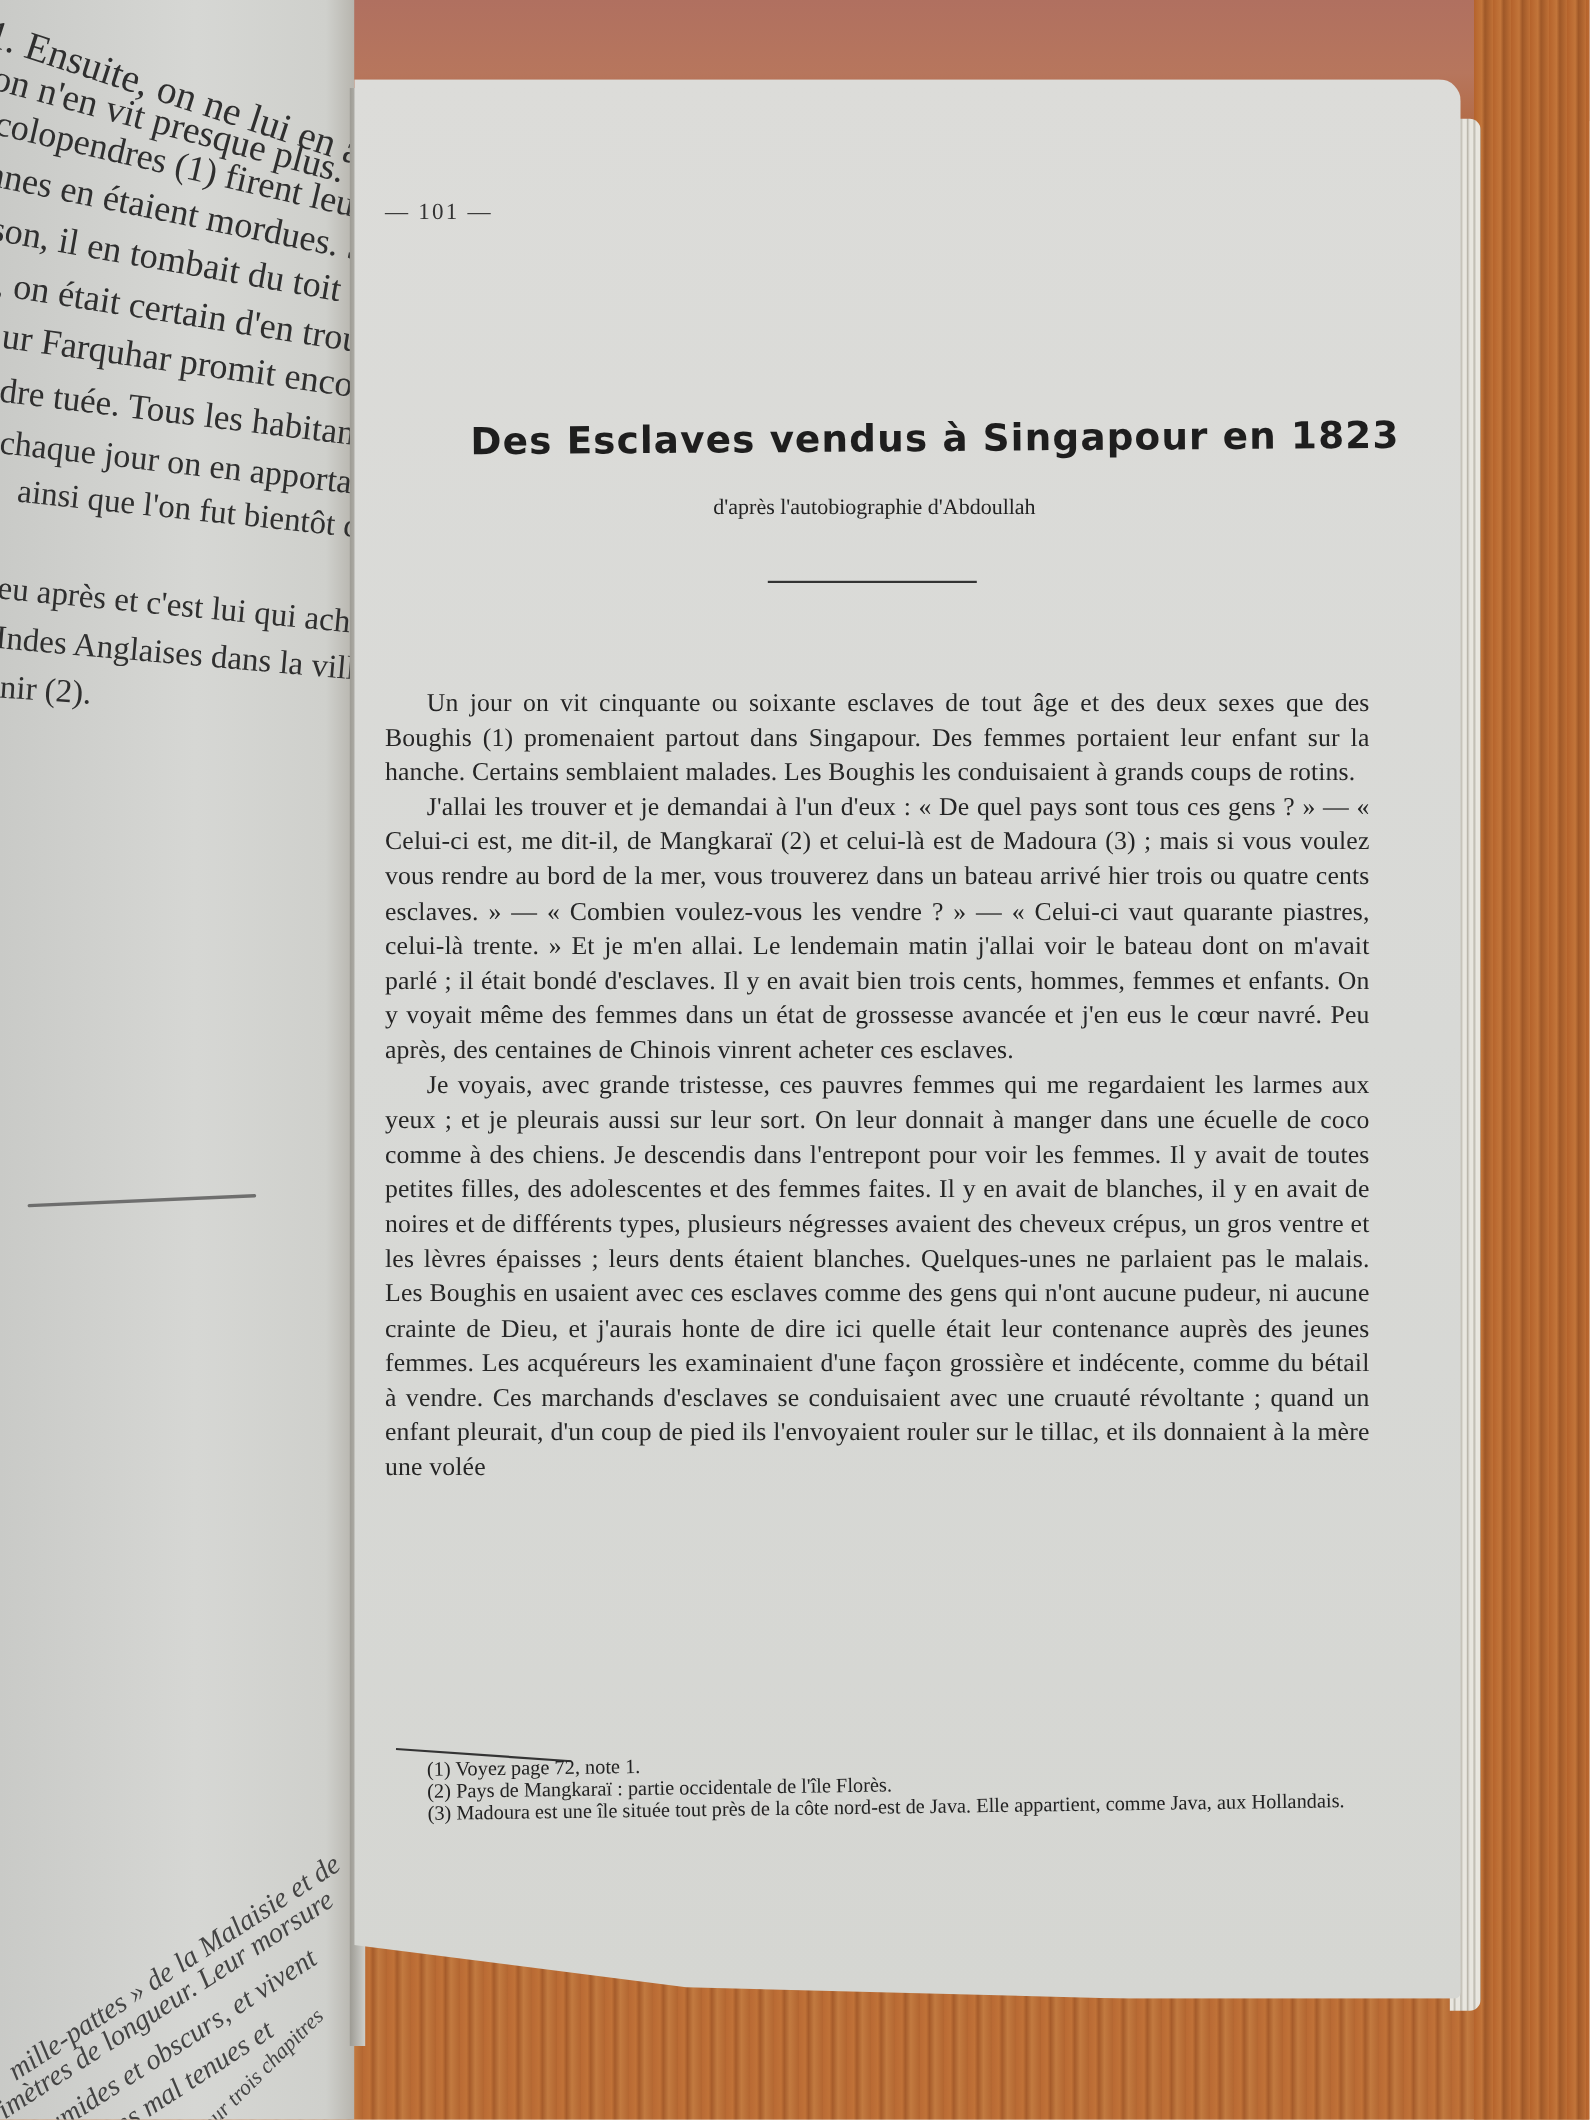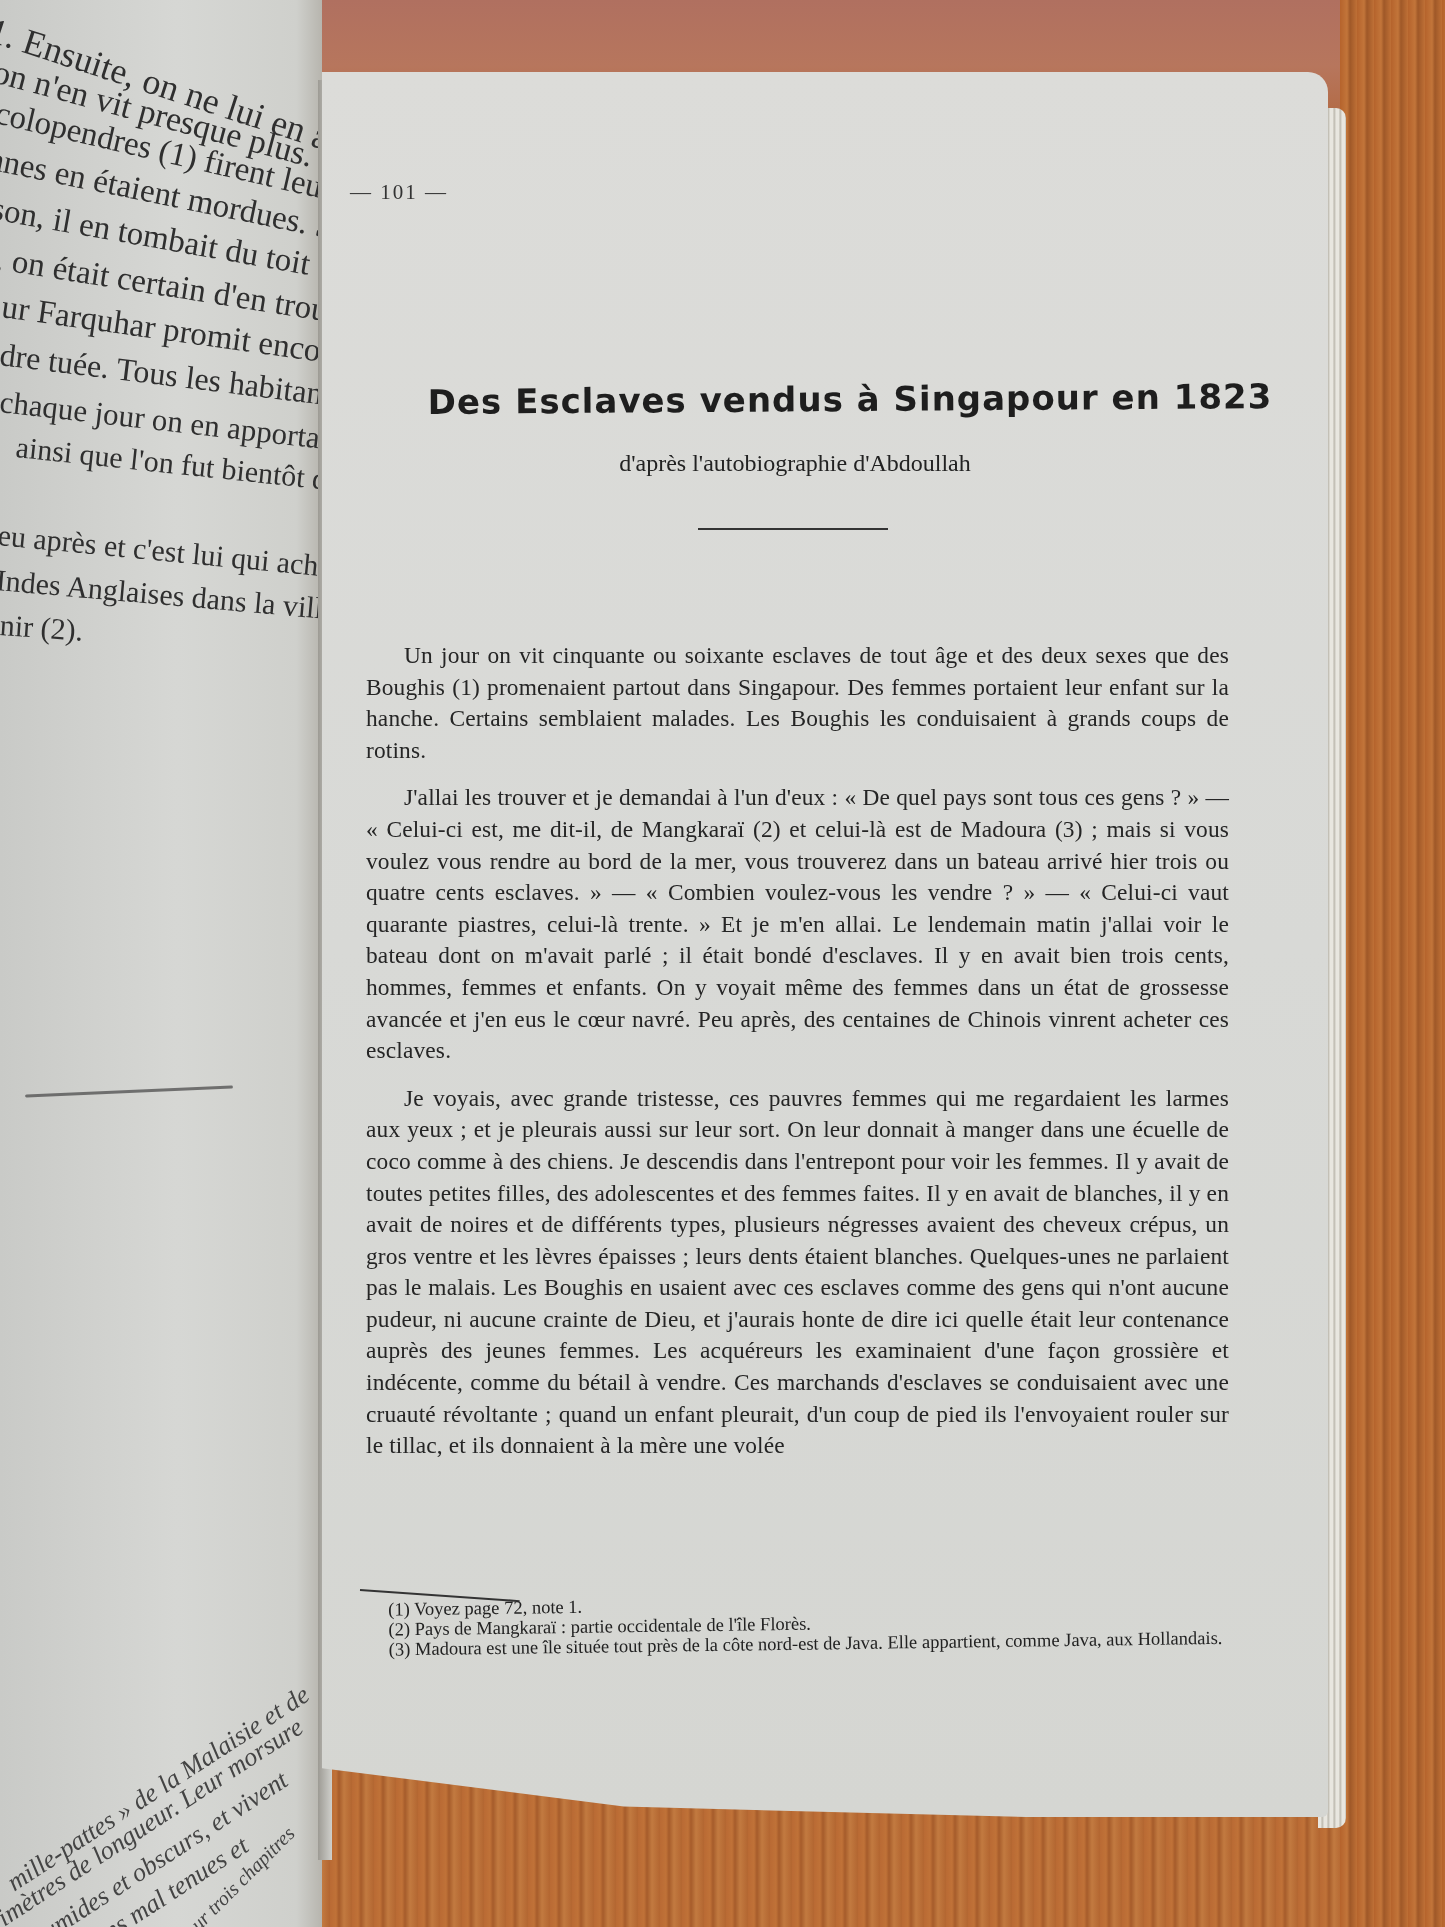--- a/index.html
+++ b/index.html
@@ -58,31 +58,31 @@
     position:absolute; left:0; width:880px; top:108px; text-align:left;
     font-size:21px; letter-spacing:2px; color:#333;
   }
   .title {
     position:absolute; left:0; width:1000px; top:307px; text-align:center;
     font-family:"DejaVu Sans", sans-serif; font-weight:bold; font-size:34px; color:#1e1e1e;
     letter-spacing:1px; transform:rotate(-0.4deg);
   }
   .subtitle {
     position:absolute; left:0; width:890px; top:378px; text-align:center;
-    font-size:24px; color:#222;
+    font-size:20px; color:#222;
   }
   .title-rule {
     position:absolute; left:348px; top:456px; width:190px; height:2px; background:#333;
   }
   .body-text {
     position:absolute; left:0; top:552px; width:895px;
     font-size:23.4px; line-height:31.6px; text-align:justify; color:#252525;
     letter-spacing:0.15px;
   }
-  .body-text p { margin:16px; text-indent:38px; }
+  .body-text p { margin:0; text-indent:38px; }
   .foot-rule {
     position:absolute; left:10px; top:1517px; width:160px; height:2px;
     background:#333; transform:rotate(4deg); transform-origin:left;
   }
   .footnotes {
     position:absolute; left:0; top:1528px; width:880px;
     font-size:18.5px; line-height:20px; color:#222; transform:rotate(-0.8deg); transform-origin:left top;
   }
   .footnotes div { margin:0; }
   .fn-indent { padding-left:38px; }

